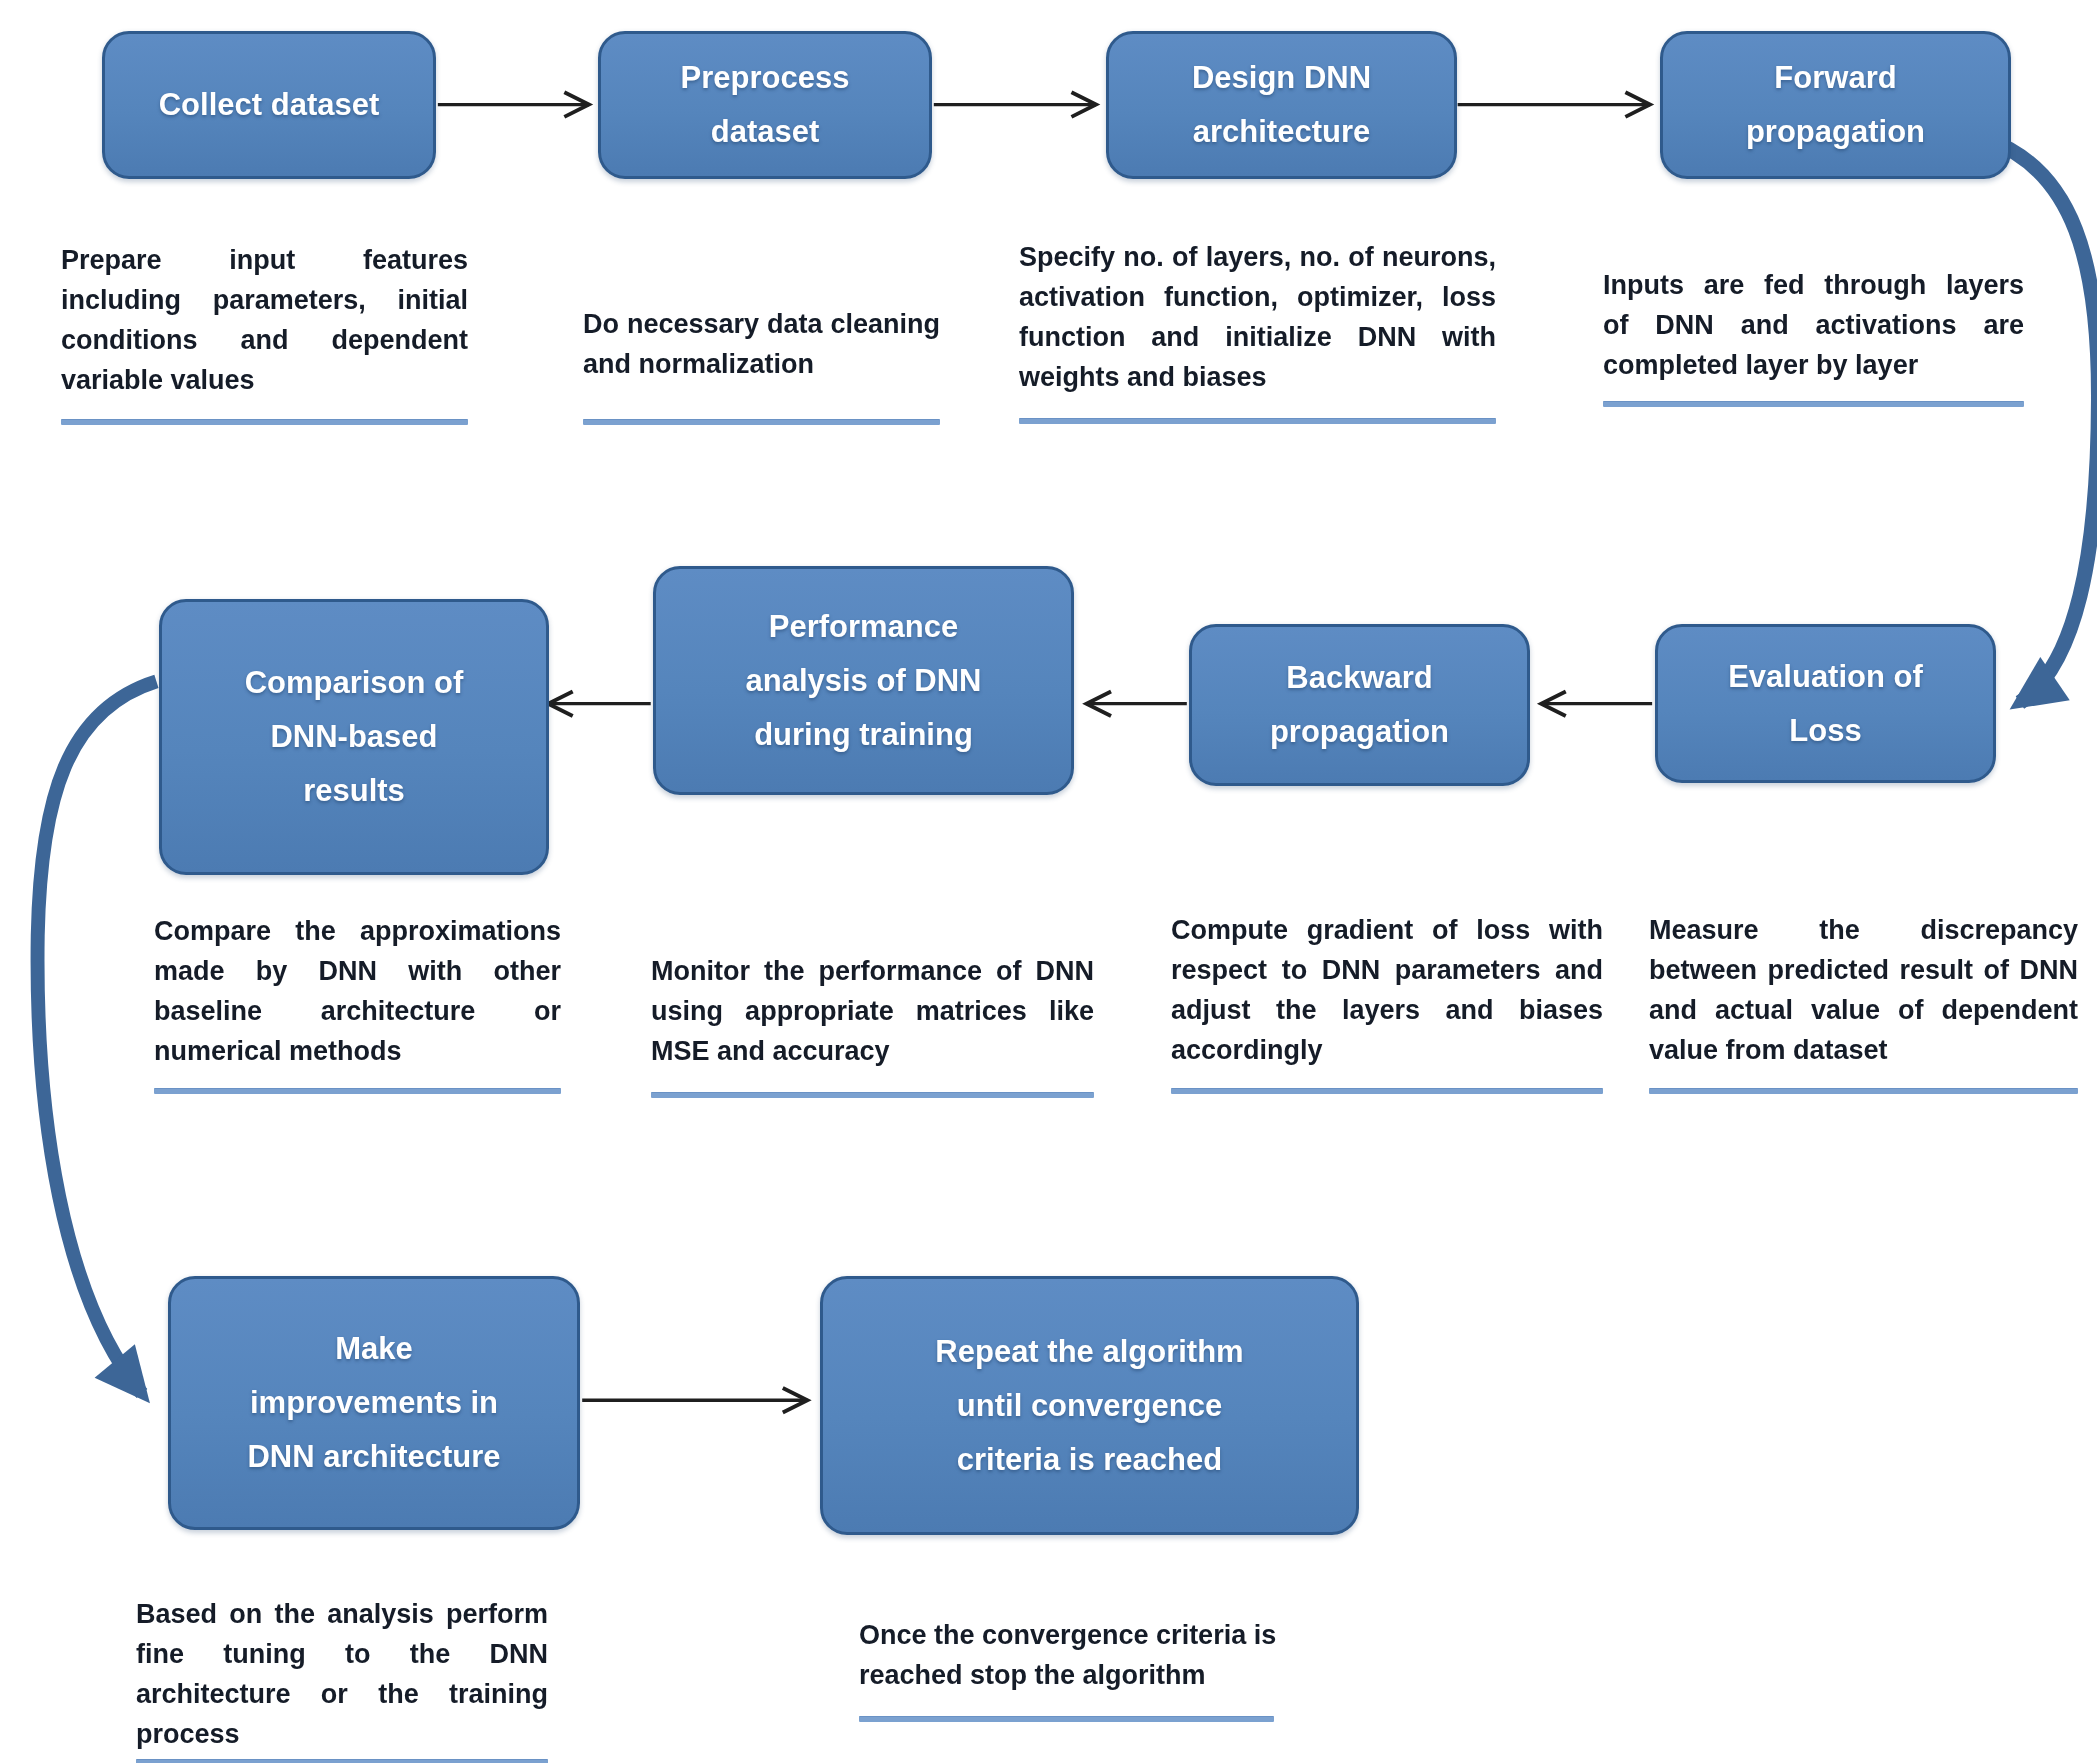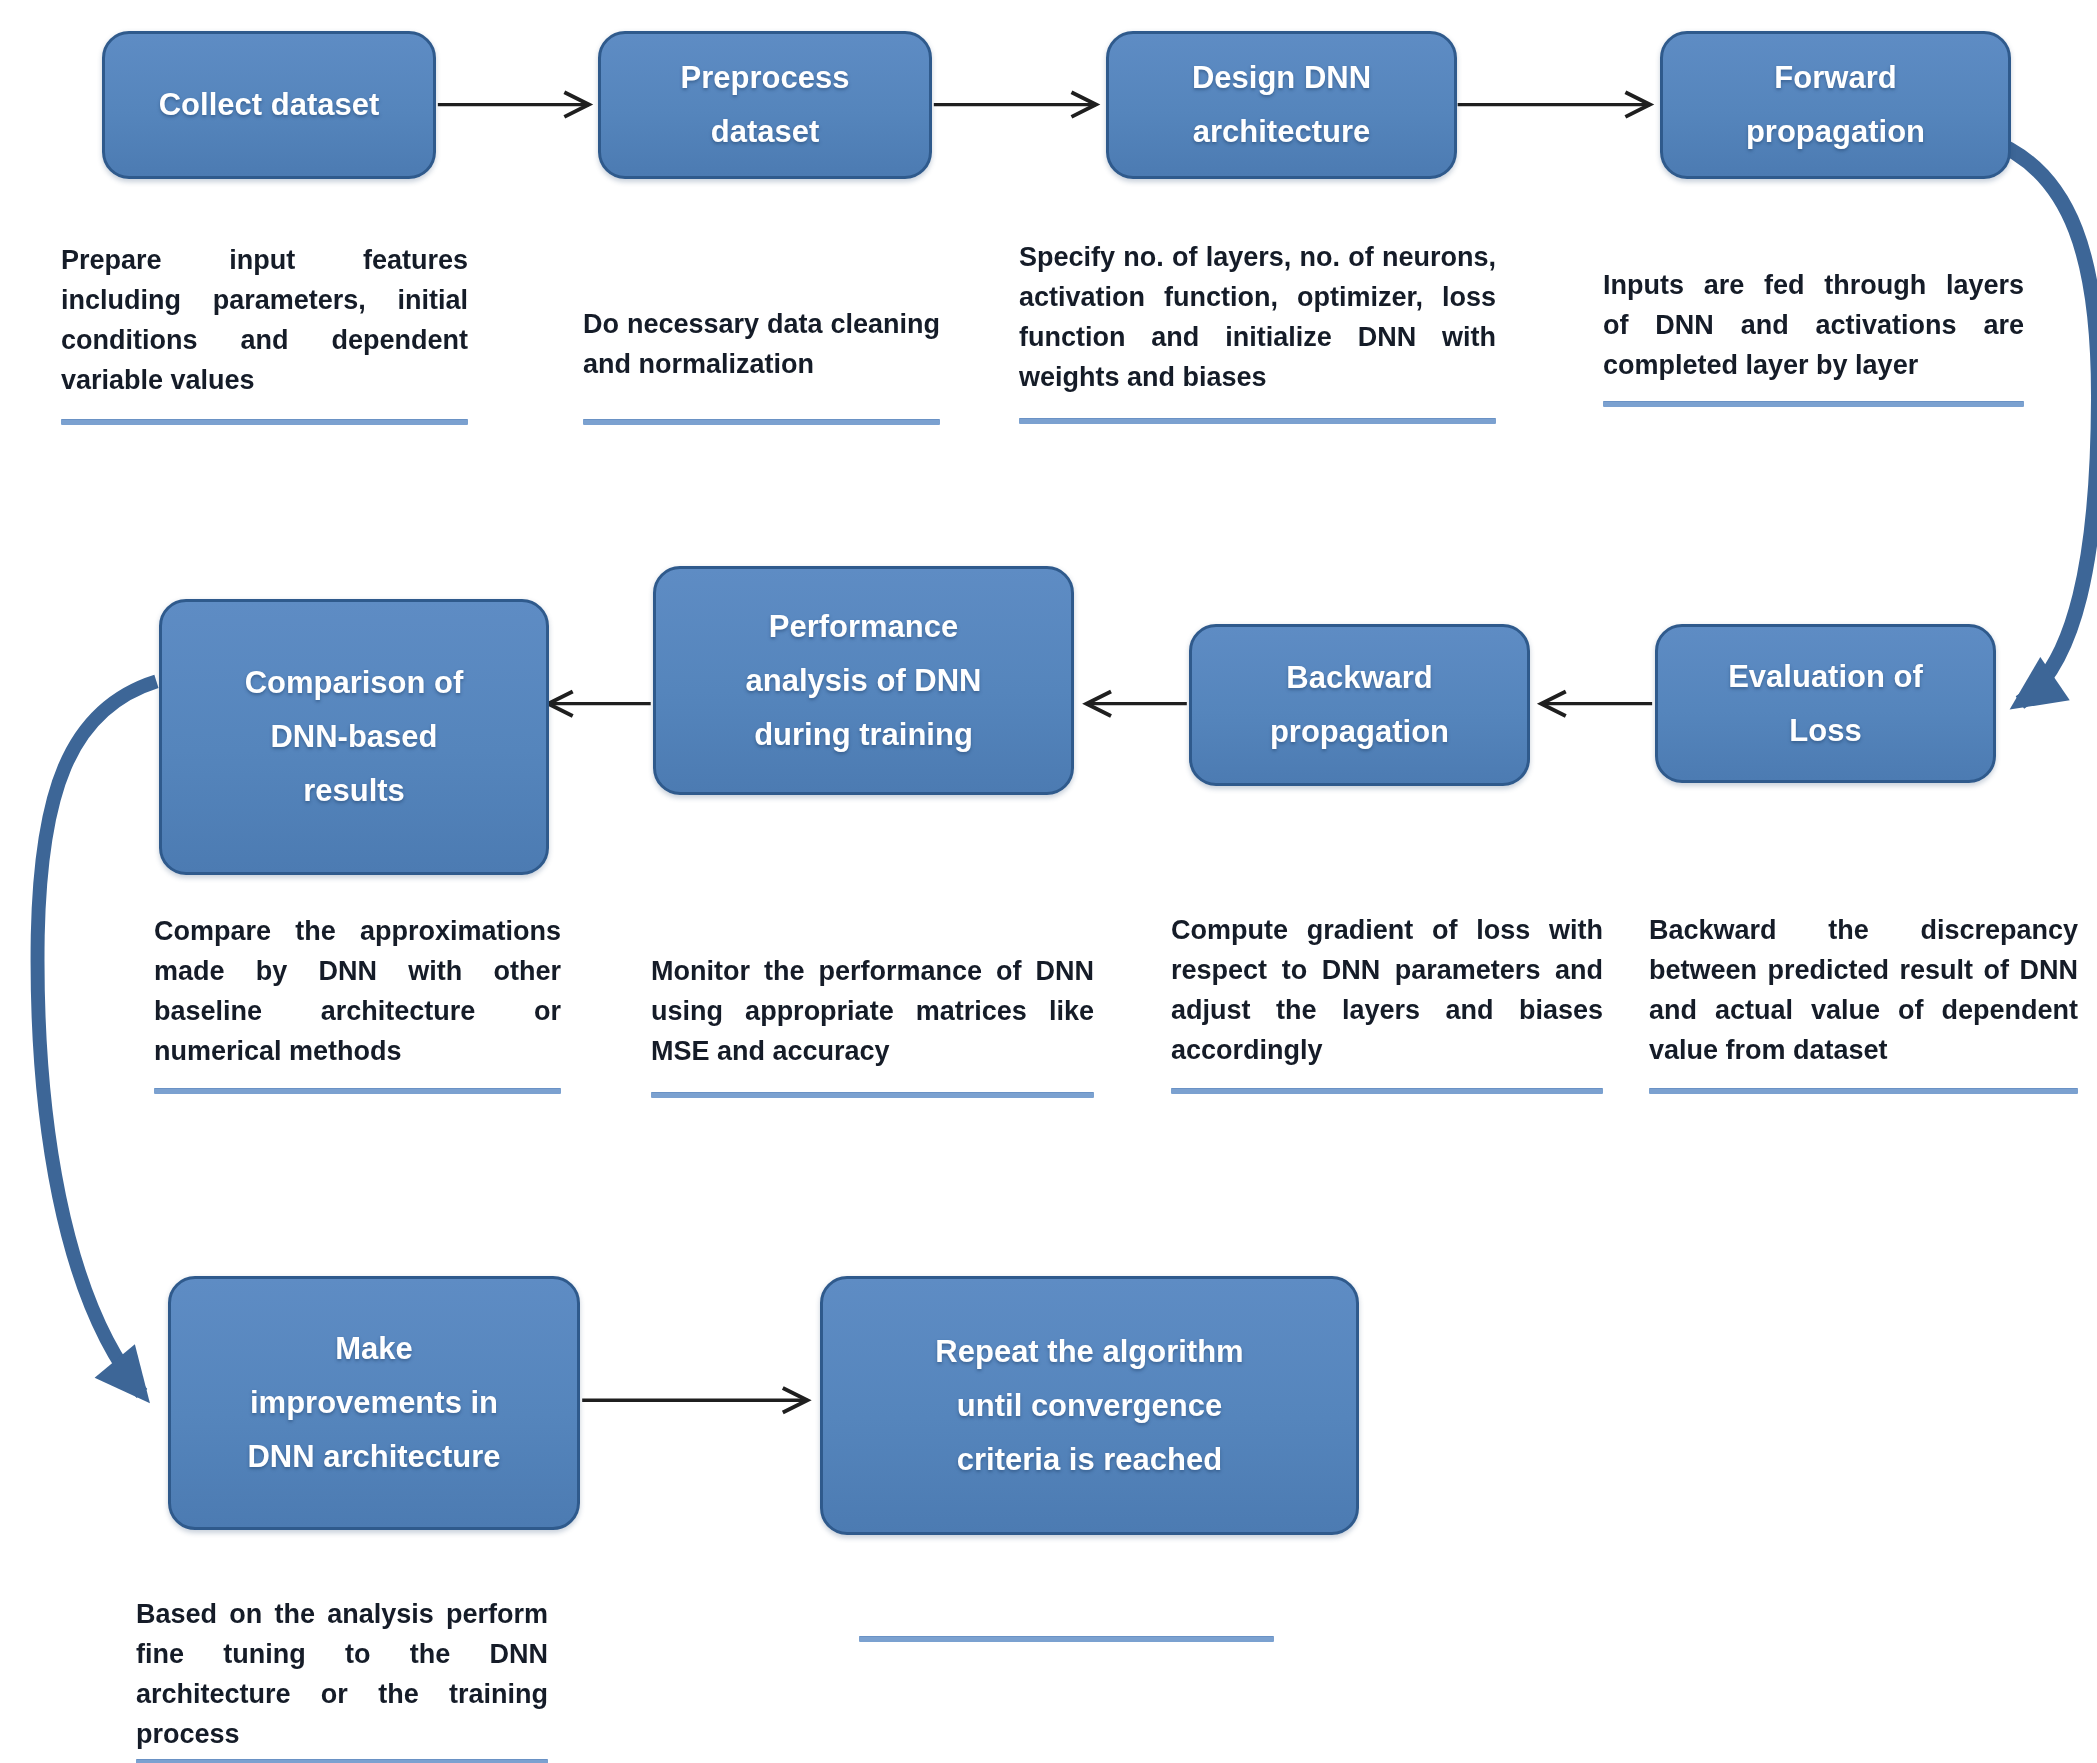--- a/index.html
+++ b/index.html
@@ -224,35 +224,39 @@
     <div class="desc-text">
         <div class="desc-line">Compute gradient of loss with</div>
         <div class="desc-line">respect to DNN parameters and</div>
         <div class="desc-line">adjust the layers and biases</div>
         <div class="desc-line">accordingly</div>
       </div>
     <div class="underline" style="margin-top:18px"></div>
   </div>
   <div class="desc" style="left:1633px; top:910px; width:429px">
     <div class="desc-text">
-        <div class="desc-line">Backward the discrepancy</div>
+        <div class="desc-line">Measure the discrepancy</div>
         <div class="desc-line">between predicted result of DNN</div>
         <div class="desc-line">and actual value of dependent</div>
         <div class="desc-line">value from dataset</div>
       </div>
     <div class="underline" style="margin-top:18px"></div>
   </div>
 
   <div class="desc" style="left:120px; top:1594px; width:412px">
     <div class="desc-text">
         <div class="desc-line">Based on the analysis perform</div>
         <div class="desc-line">fine tuning to the DNN</div>
         <div class="desc-line">architecture or the training</div>
         <div class="desc-line">process</div>
       </div>
     <div class="underline" style="margin-top:4.5px"></div>
   </div>
   <div class="desc" style="left:843px; top:1615px; width:415px">
+    <div class="desc-text">
+        <div class="desc-line">Once the convergence criteria is</div>
+        <div class="desc-line">reached stop the algorithm</div>
+      </div>
     <div class="underline" style="margin-top:21px"></div>
   </div>
 
 </div>
 
 
 </body></html>

